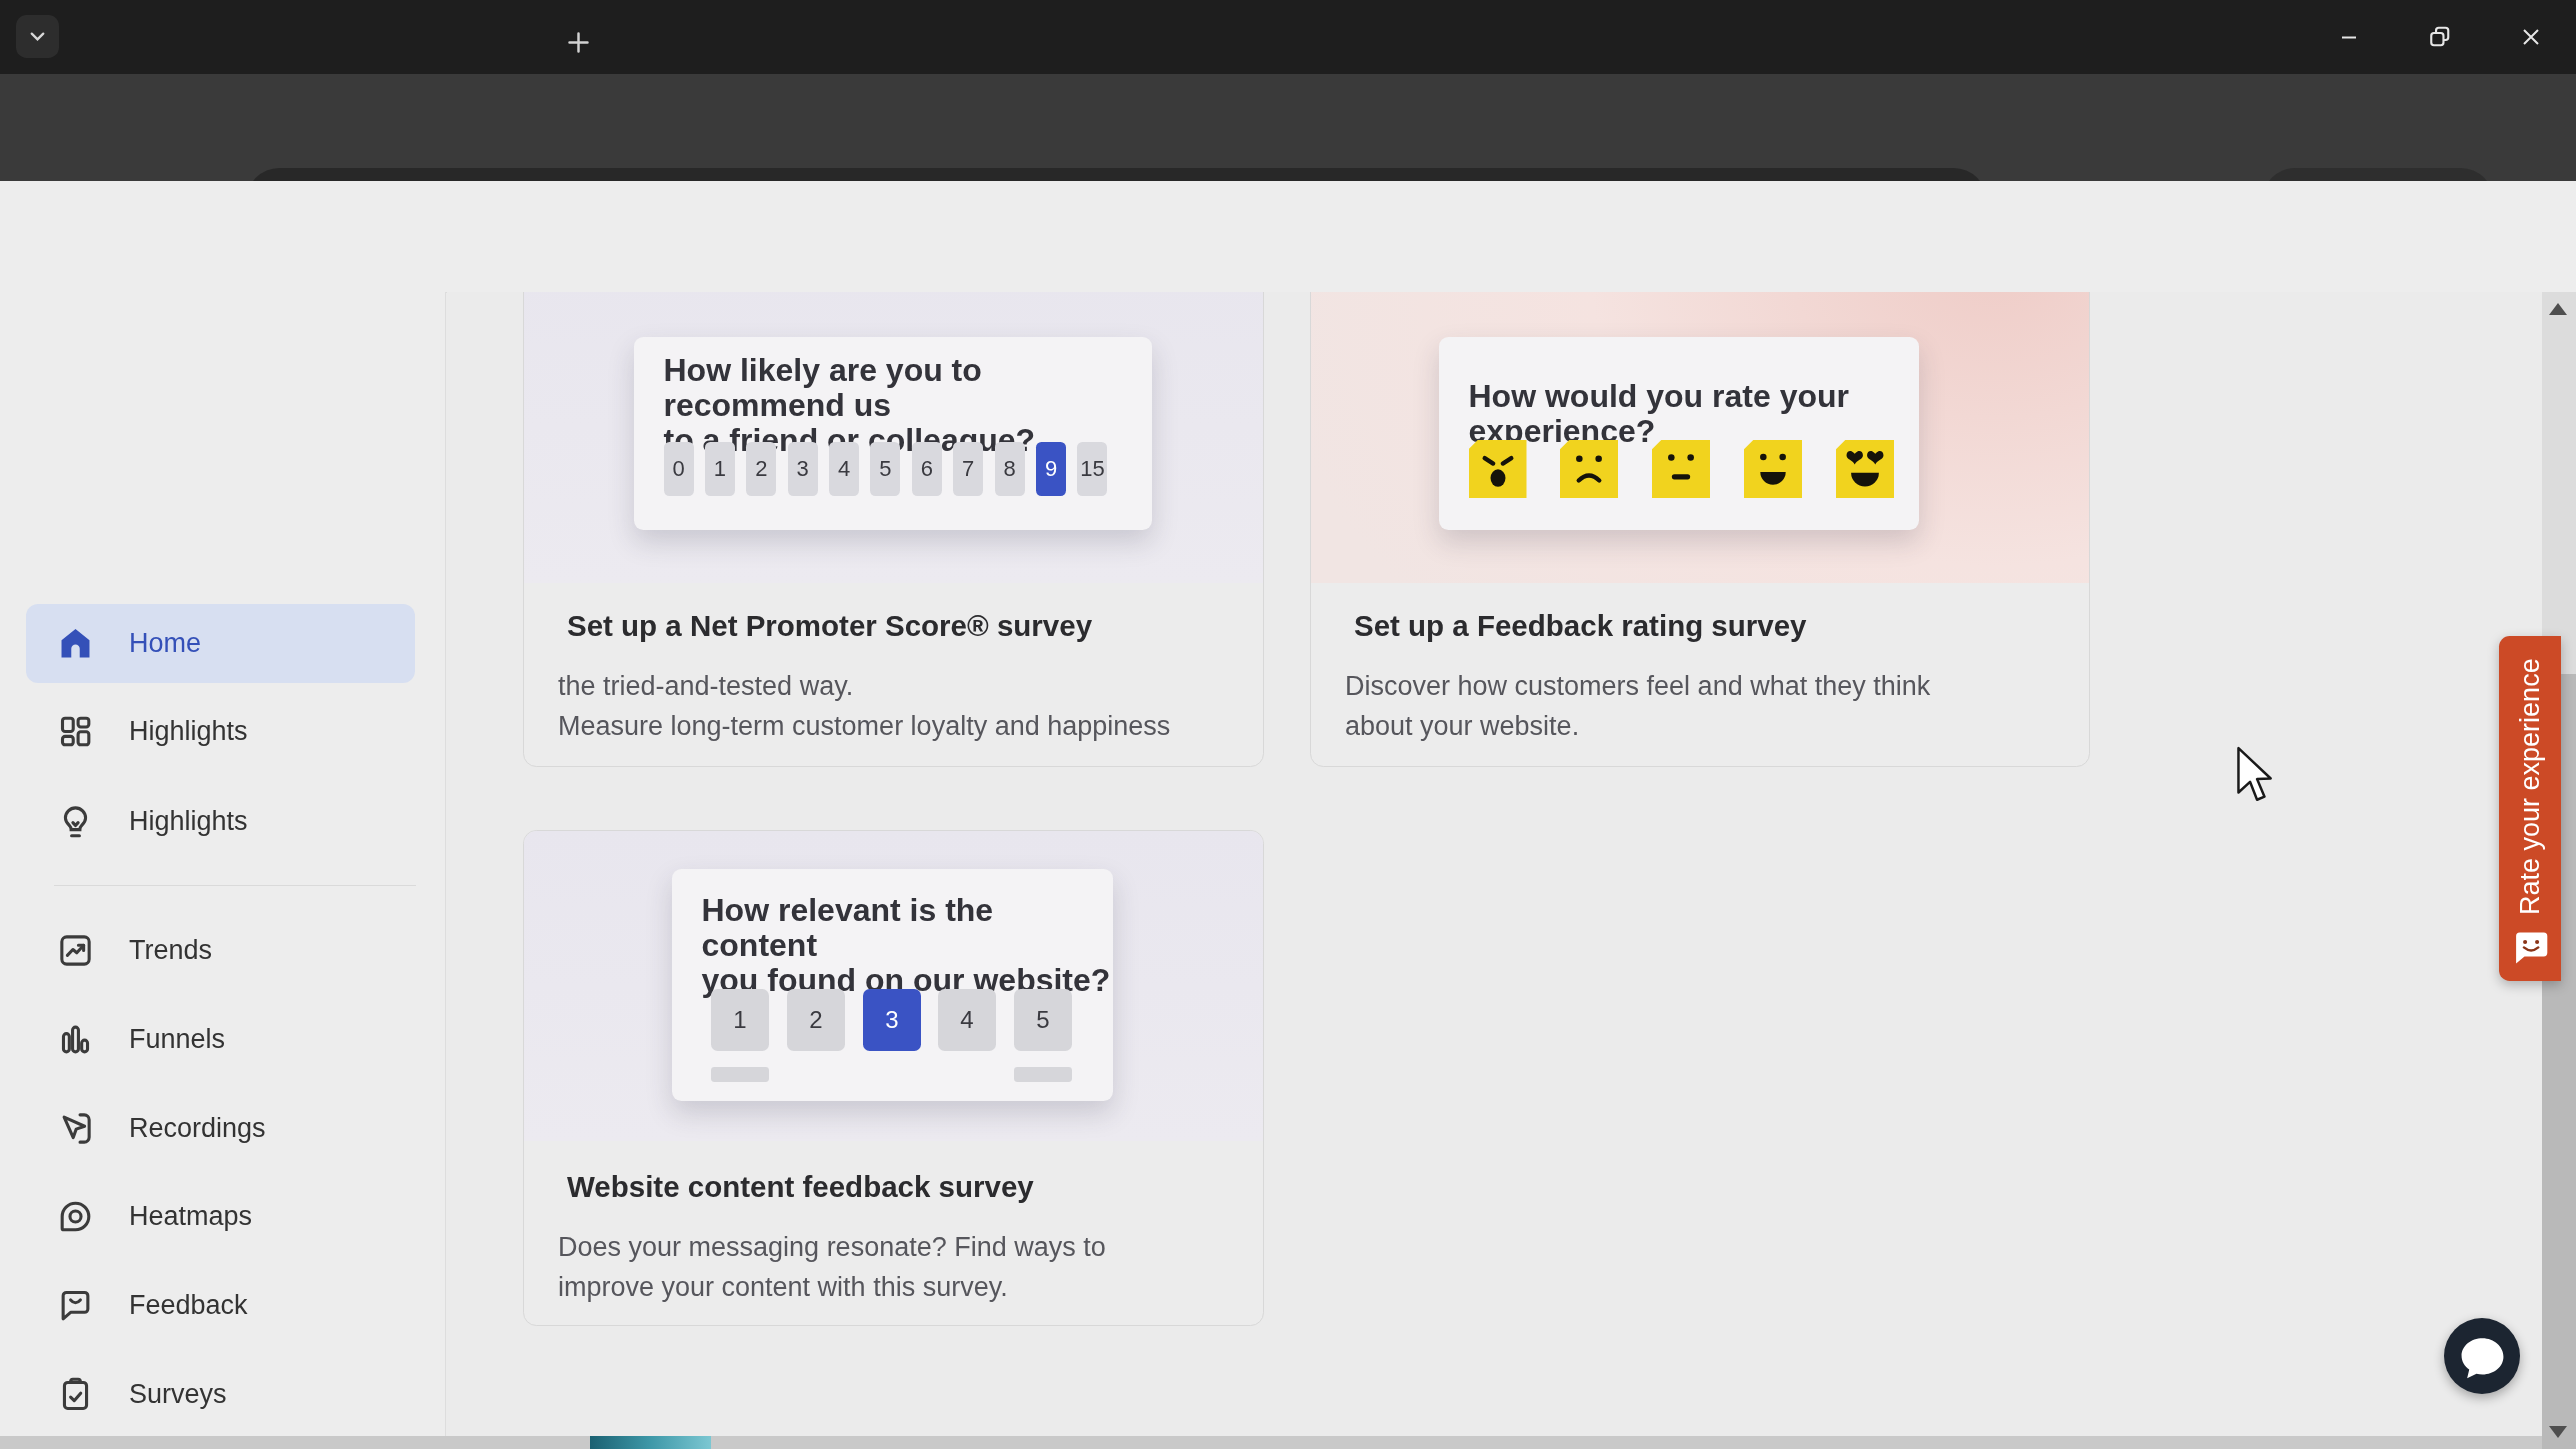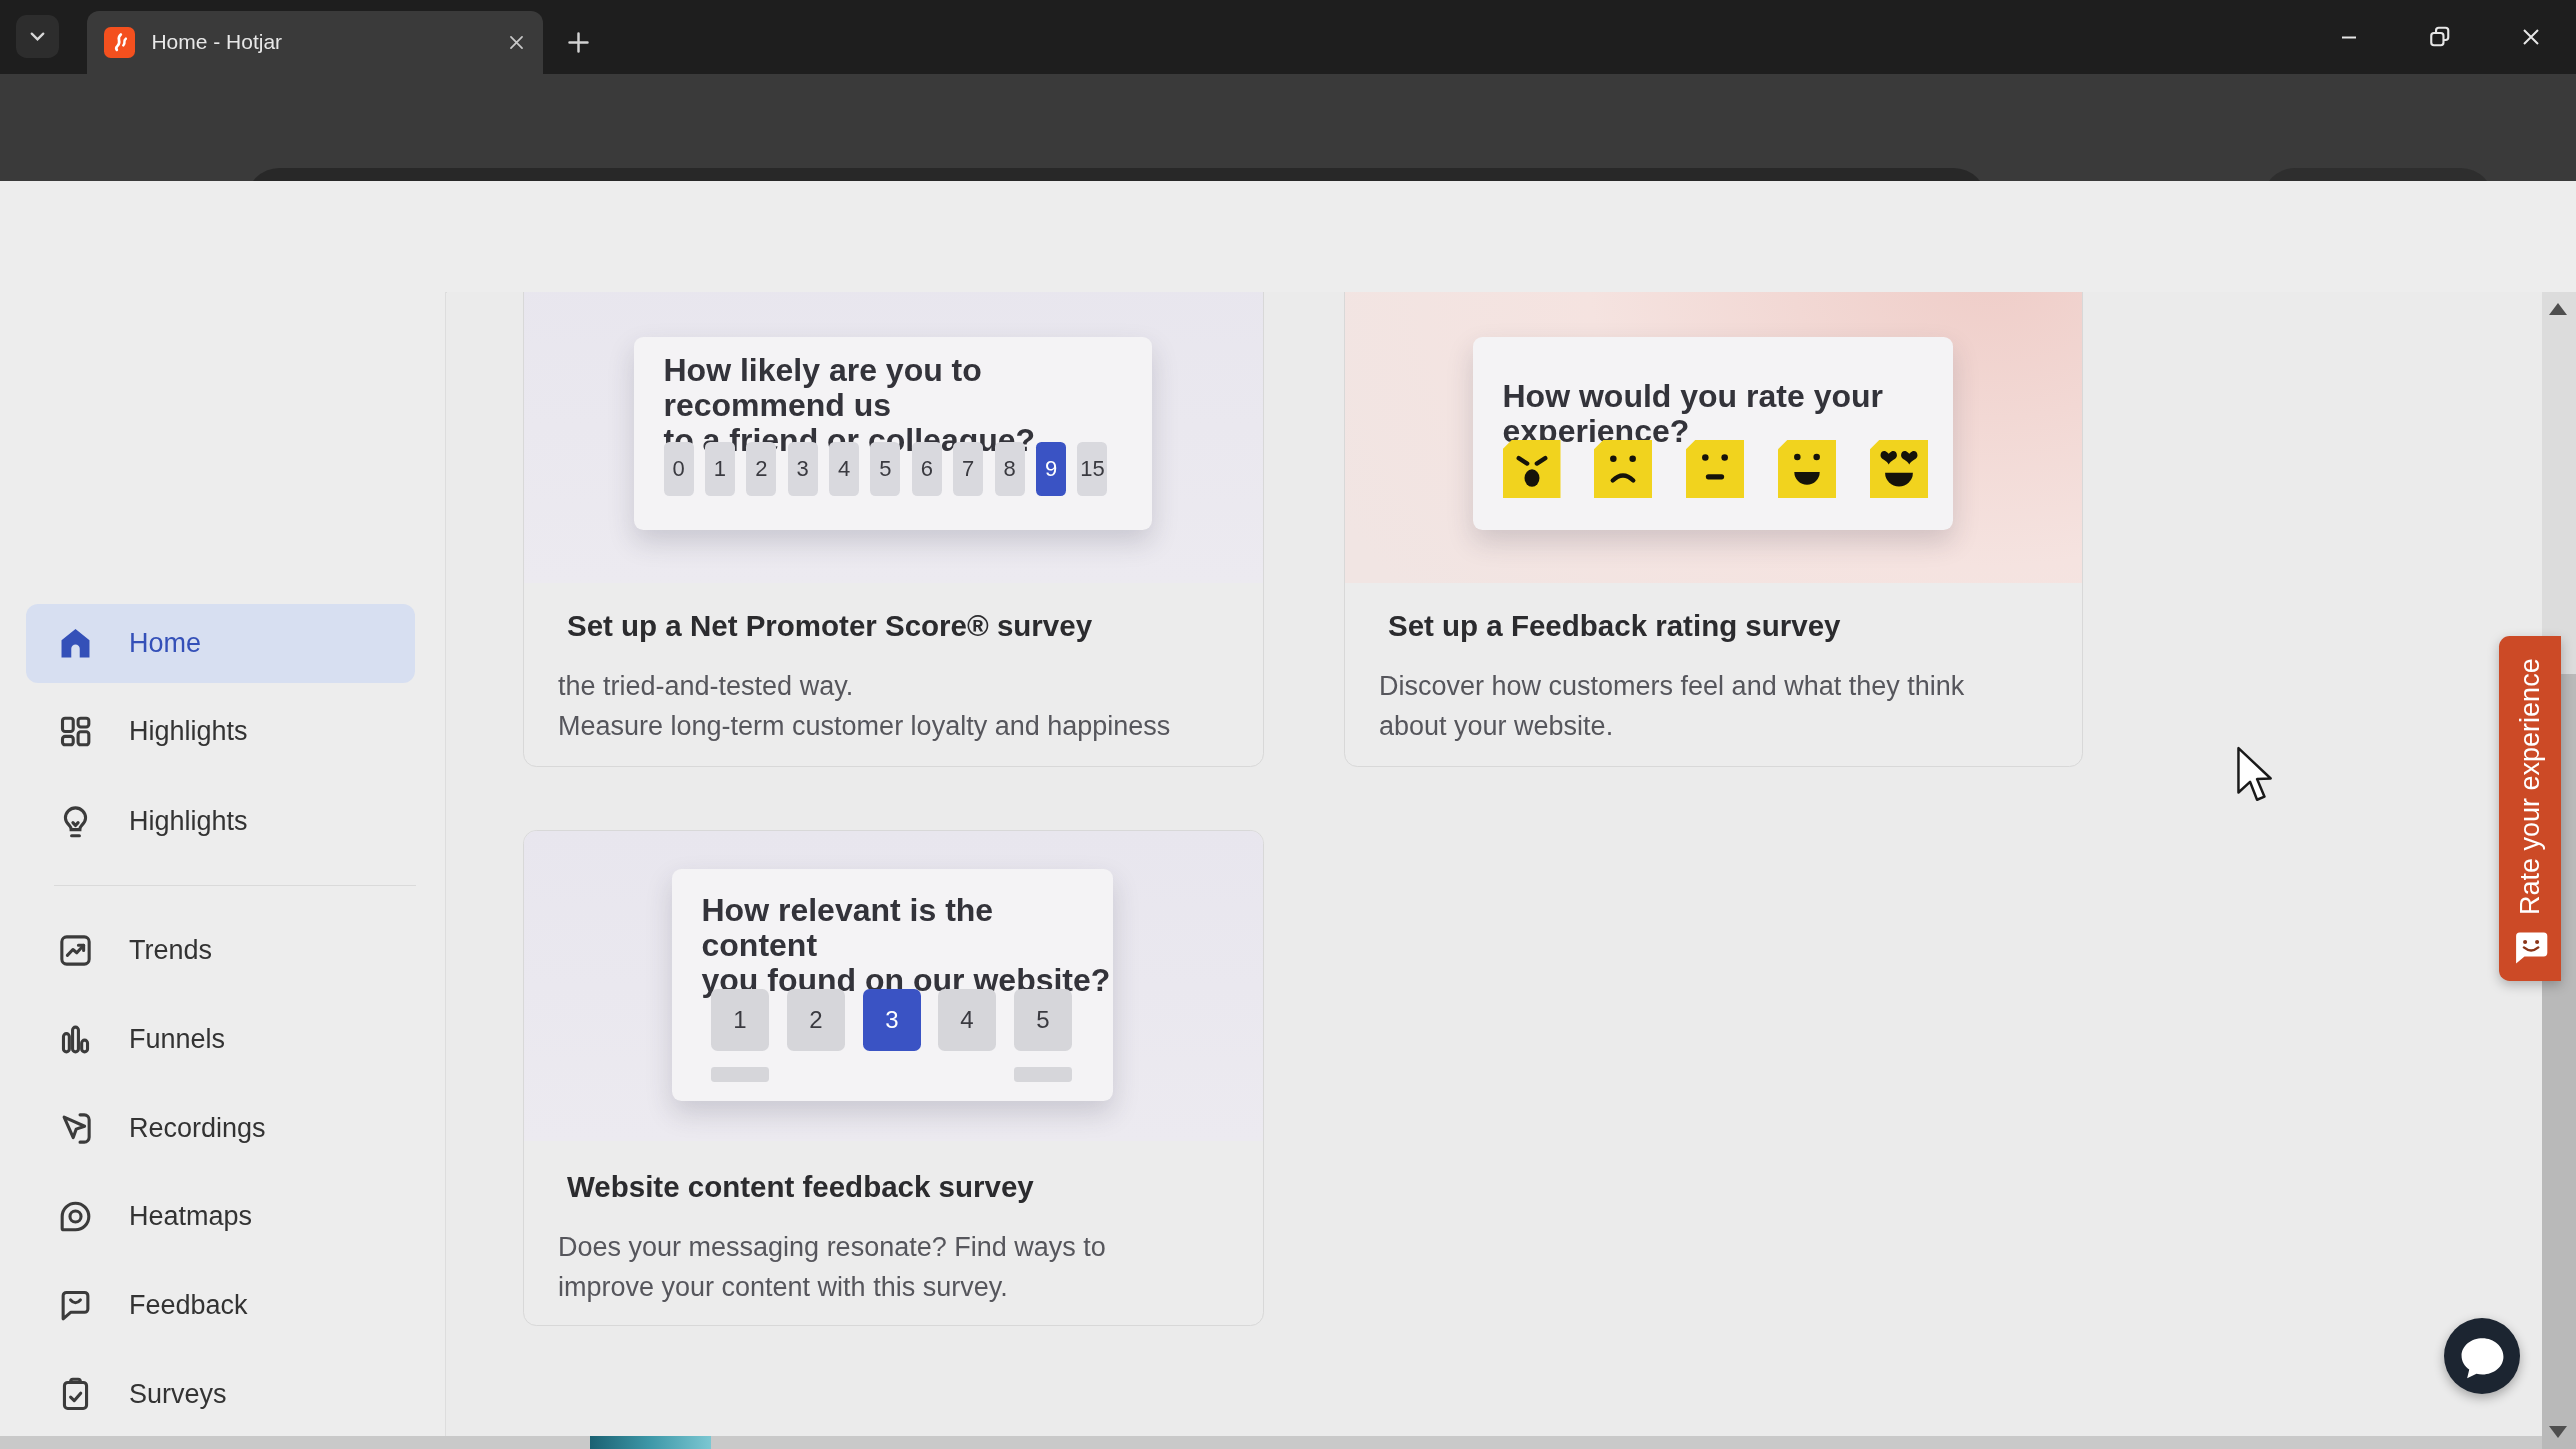--- a/index.html
+++ b/index.html
@@ -49,21 +49,21 @@
   .nav-item{position:absolute;left:0;width:445px;height:79px;display:flex;align-items:center;cursor:pointer;}
   .nav-icon{width:39px;height:39px;margin-left:56px;flex:none;}
   .nav-label{margin-left:34px;font-size:27px;color:#333;}
   .nav-pill{position:absolute;left:25.5px;top:312px;width:389px;height:79px;border-radius:12px;background:#d7dff1;}
   .nav-item.active .nav-label{color:#3450b8;}
   .side-divider{position:absolute;left:54px;top:593px;width:362px;height:1.3px;background:#dadada;}
   
   .content{position:absolute;left:447px;top:292px;width:2096px;height:1157px;overflow:hidden;background:#ebebeb;}
   .card{position:absolute;background:#ececec;border:1.3px solid #d8d8d8;border-radius:13.4px;overflow:hidden;}
   #card-nps{left:76px;top:-23px;width:739px;height:496px;}
-  #card-rating{left:897px;top:-23px;width:737px;height:496px;}
+  #card-rating{left:863px;top:-23px;width:737px;height:496px;padding-left:41px;}
   #card-content{left:76px;top:538px;width:739px;height:494px;}
   .preview{position:absolute;left:0;top:0;width:100%;}
   #card-nps .preview,#card-content .preview{background:linear-gradient(180deg,#e8e6ee,#eceaf0);}
   #card-nps .preview{height:313px;}
   #card-content .preview{height:310px;}
   #card-rating .preview{height:313px;background:radial-gradient(738px 537px at 88% 0%,#efcdc8,#f5e3e0 55%,#f1e5e3 100%);}
   .inner-card{position:absolute;background:#f4f3f5;border-radius:9.4px;box-shadow:0 12px 27px rgba(50,50,70,.18);}
   #card-nps .inner-card{left:110px;top:67px;width:518px;height:193px;}
   #card-rating .inner-card{left:128px;top:67px;width:480px;height:193px;}
   #card-content .inner-card{left:148px;top:38px;width:441px;height:232px;}
@@ -110,34 +110,20 @@
 <div id="screen">
 
   <div class="tabstrip">
     <div class="tab-search">
       <span>
         <svg width="23" height="23" viewBox="0 0 24 24">
             <path d="M6 9l6 6 6-6" stroke="#d8d8d8" stroke-width="2.4" fill="none" stroke-linecap="round"></path>
           </svg>
       </span>
     </div>
-    <div class="tab">
-      <span class="favicon">
-        <svg width="20" height="20" viewBox="0 0 24 24">
-          <path d="M13 3 C6.5 8.5 15 11 8.8 17 C6.5 19.2 8.2 21.5 8.2 21.5" stroke="#fff" stroke-width="3.2" fill="none" stroke-linecap="round"></path>
-          <path d="M19 8 C15 11 19.5 12.5 16 16" stroke="#fff" stroke-width="3" fill="none" stroke-linecap="round"></path>
-        </svg>
-      </span>
-      <span class="tab-title">Home - Hotjar</span>
-      <span class="tab-close">
-        <svg width="19" height="19" viewBox="0 0 24 24">
-            <path d="M5 5l14 14M19 5L5 19" stroke="#c9c9c9" stroke-width="2.2" stroke-linecap="round"></path>
-          </svg>
-      </span>
-    </div>
     <div class="newtab">
       <svg width="27" height="27" viewBox="0 0 24 24">
           <path d="M12 4v16M4 12h16" stroke="#d2d2d2" stroke-width="2.2" stroke-linecap="round"></path>
         </svg>
     </div>
     <div class="wincontrols">
       <div class="winbtn">
         <svg width="24" height="24" viewBox="0 0 24 24">
             <path d="M5 12.5h14" stroke="#e6e6e6" stroke-width="2"></path>
           </svg>

